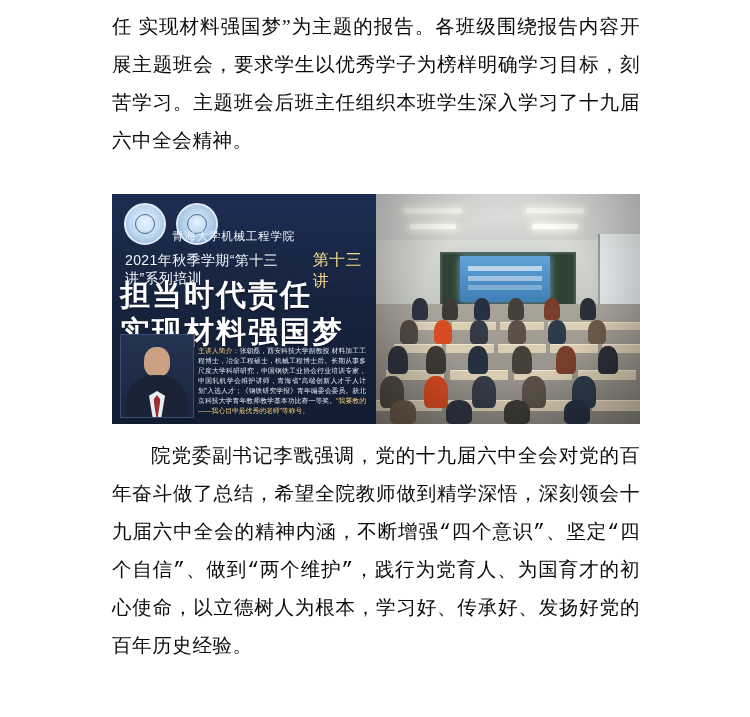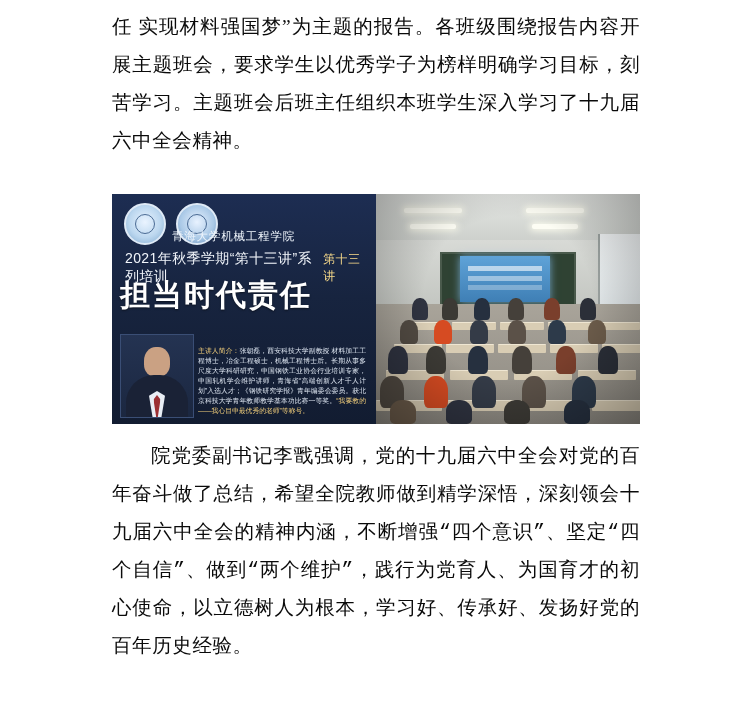--- a/index.html
+++ b/index.html
@@ -112,21 +112,21 @@
     color: #f2f6fb;
     font-size: 14px;
     letter-spacing: .4px;
     font-family: "Liberation Sans", sans-serif;
     display: flex;
     align-items: baseline;
     gap: 4px;
   }
   .poster .series .lecture {
     color: #f6d98a;
-    font-size: 12px;
+    font-size: 16px;
   }
   .poster .title1, .poster .title2 {
     position: absolute;
     left: 8px;
     color: #ffffff;
     font-size: 30px;
     font-weight: bold;
     letter-spacing: 2px;
     font-family: "Liberation Sans", sans-serif;
     text-shadow: 0 1px 2px rgba(0,0,0,.5);
@@ -269,20 +269,21 @@
         <div class="emblem-row">
           <div class="emblem"></div>
           <div class="emblem b"></div>
         </div>
         <div class="org">青海大学机械工程学院</div>
         <div class="series">
           <span>2021年秋季学期“第十三讲”系列培训</span>
           <span class="lecture">第十三讲</span>
         </div>
         <div class="title1">担当时代责任</div>
+        <div class="title2">实现材料强国梦</div>
         <div class="speaker-photo">
           <div class="head"></div>
           <div class="body"></div>
           <div class="shirt"></div>
           <div class="tie"></div>
         </div>
         <div class="bio">
           <span class="lead">主讲人简介：</span><span>张朝磊，西安科技大学副教授 材料加工工程博士，冶金工程硕士，机械工程博士后。长期从事多尺度大学科研研究，中国钢铁工业协会行业培训专家，中国轧机学会维护讲师，青海省“高端创新人才千人计划”入选人才；《钢铁研究学报》青年编委会委员。获北京科技大学青年教师教学基本功比赛一等奖。</span><span class="quote">“我要教的——我心目中最优秀的老师”等称号。</span>
         </div>
       </div>

